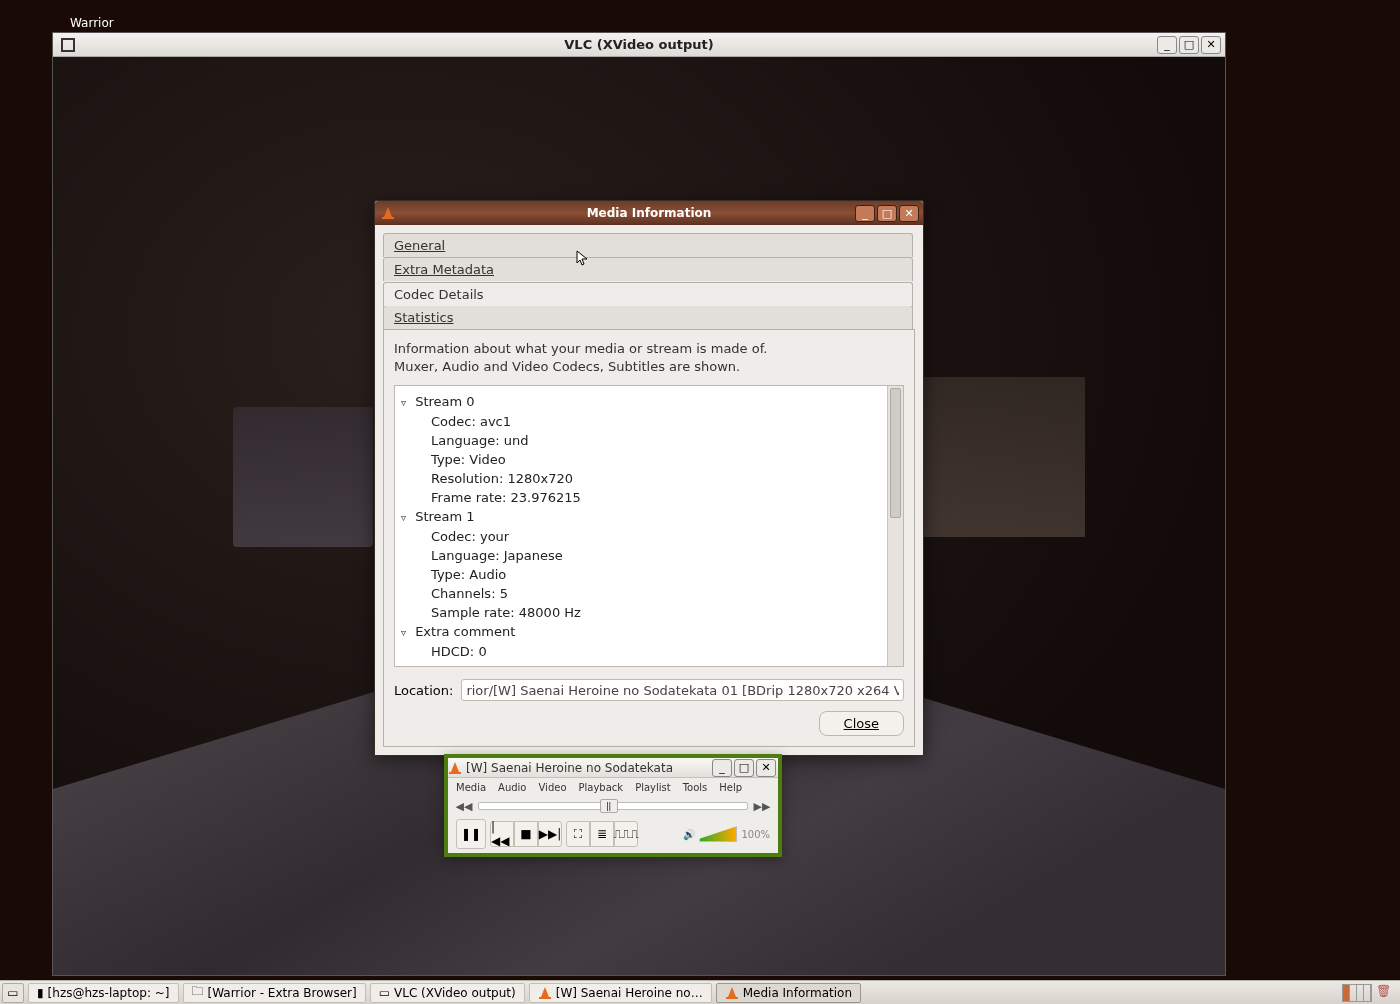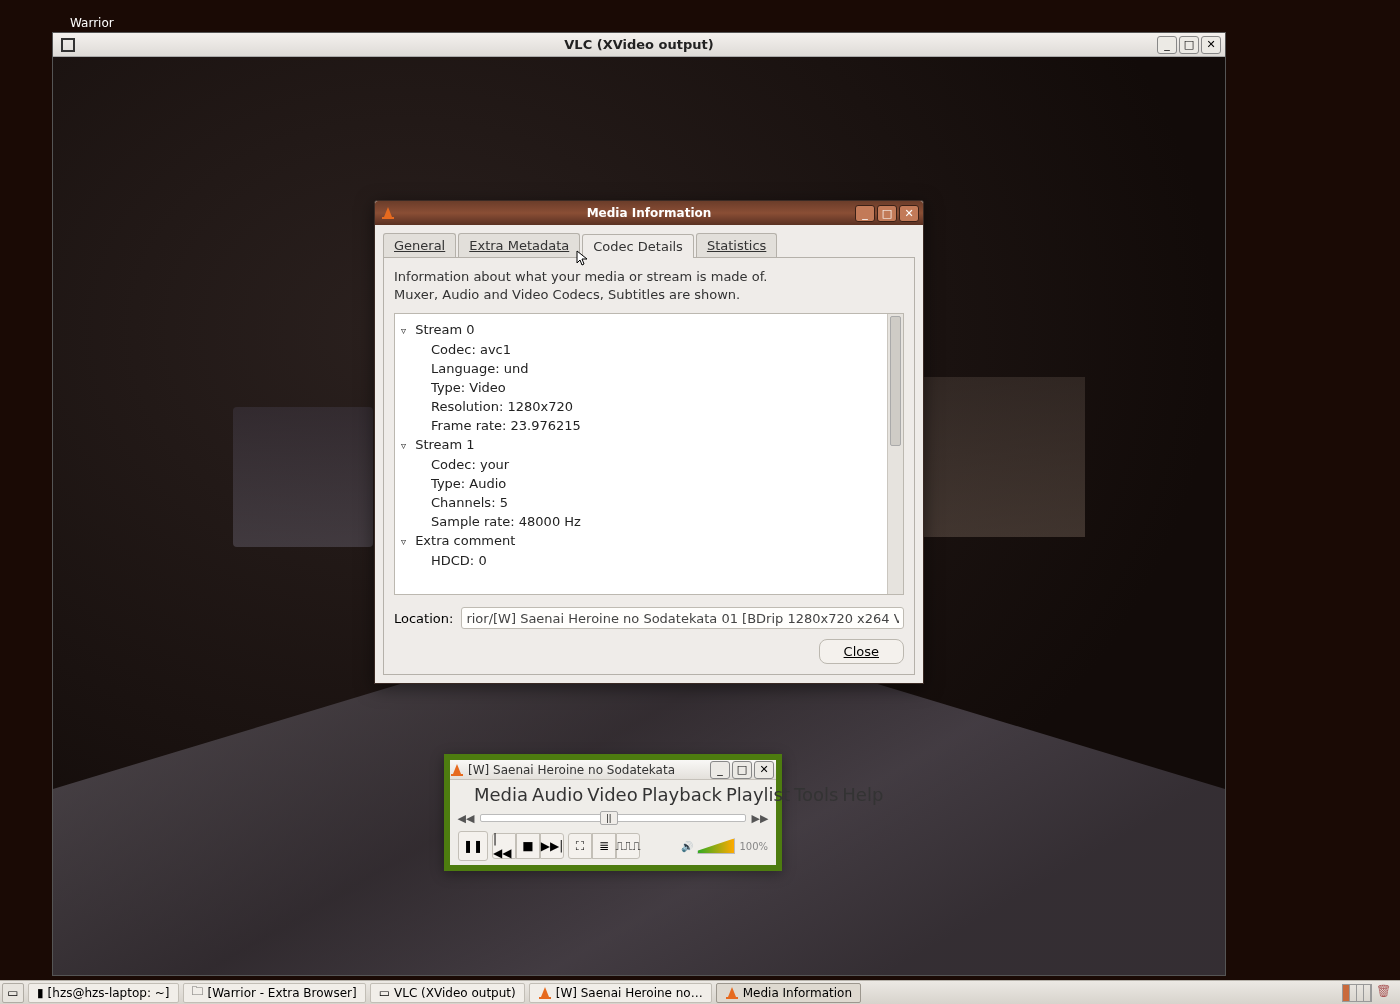--- a/index.html
+++ b/index.html
@@ -36,21 +36,21 @@
              box-shadow:0 4px 18px rgba(0,0,0,.5);}
   .mi-titlebar{height:24px;background:linear-gradient(#6b3d2a,#8a4e35,#5a3122);
                border-radius:3px 3px 0 0;display:flex;align-items:center;position:relative;
                color:#fff;font-size:12px;}
   .mi-titlebar .cone{margin-left:6px;}
   .mi-ttitle{position:absolute;left:0;right:0;text-align:center;font-weight:bold;}
   .mi-ctrls{position:absolute;right:4px;display:flex;gap:2px;}
   .mi-btn{width:20px;height:17px;background:#c27a58;border:1px solid #3a2016;border-radius:3px;
           color:#fff;font-size:11px;display:flex;align-items:center;justify-content:center;cursor:pointer;}
   .mi-body{padding:8px;}
-  .tabs{display:flex;}
+  .tabs{display:flex;flex-direction:column;}
   .tab{padding:4px 10px;font-size:13px;color:#333;background:#e2dfda;border:1px solid #b5b1aa;
        border-bottom:none;border-radius:3px 3px 0 0;margin-right:2px;cursor:pointer;}
   .tab u{text-decoration:underline;}
   .tab.active{background:#efece9;position:relative;top:1px;}
   .tab-pane{border:1px solid #b5b1aa;padding:10px;background:#efece9;}
   .desc{font-size:13px;line-height:1.35;margin-bottom:10px;color:#333;}
   .tree-box{background:#fff;border:1px solid #bcb8b0;height:282px;position:relative;font-size:13px;
             line-height:19px;color:#222;overflow:hidden;}
   .tree-inner{padding:6px 10px 6px 6px;}
   .tri{display:inline-block;width:10px;font-size:10px;}
@@ -62,26 +62,26 @@
          border-radius:2px;}
   .loc-row{display:flex;align-items:center;margin-top:12px;font-size:13px;}
   .loc-label{margin-right:8px;}
   .loc-input{flex:1;height:22px;padding:2px 4px;font-size:13px;background:#fffefc;border:1px solid #bfbbb3;
              border-radius:3px;color:#444;}
   .close-btn{margin-top:10px;float:right;padding:4px 24px;font-size:13px;background:#f4f1ed;
              border:1px solid #bcb8b0;border-radius:8px;cursor:pointer;}
 
   
   .vlc-window{position:absolute;top:754px;left:444px;width:338px;background:#efede9;
-              border:6px solid #4d7c0f;box-shadow:0 3px 12px rgba(0,0,0,.35);}
+              border:4px solid #4d7c0f;box-shadow:0 3px 12px rgba(0,0,0,.35);}
   .vlc-titlebar{height:20px;background:linear-gradient(#f9f8f6,#e3e0db);display:flex;align-items:center;
                position:relative;border-bottom:1px solid #c5c1ba;}
   .vlc-title{font-size:12px;color:#333;margin-left:4px;white-space:nowrap;overflow:hidden;}
   .vlc-ctrls{position:absolute;right:2px;display:flex;gap:2px;}
-  .vlc-menubar{display:flex;gap:4px;padding:4px 24px;font-size:18px;color:#333;}
+  .vlc-menubar{display:flex;gap:12px;padding:4px 8px;font-size:10px;color:#333;}
   .vlc-menubar span{cursor:pointer;}
   .vlc-seekrow{display:flex;align-items:center;padding:2px 8px;}
   .seek-btn{width:16px;height:14px;font-size:11px;display:flex;align-items:center;justify-content:center;
             color:#555;cursor:pointer;}
   .seek-track{flex:1;height:8px;background:#fff;border:1px solid #bbb;border-radius:2px;margin:0 6px;position:relative;}
   .seek-thumb{position:absolute;top:-4px;left:45%;width:18px;height:14px;background:#f0ede9;border:1px solid #aaa;
               border-radius:2px;font-size:8px;display:flex;align-items:center;justify-content:center;}
   .vlc-controls{display:flex;align-items:center;padding:4px 8px;gap:4px;}
   .ctl{width:24px;height:26px;background:#f4f1ed;border:1px solid #c3bfb7;border-radius:3px;
        display:flex;align-items:center;justify-content:center;font-size:12px;cursor:pointer;}
@@ -185,20 +185,21 @@
           <div class="stream-row">Language: und</div>
           <div class="stream-row">Type: Video</div>
           <div class="stream-row">Resolution: 1280x720</div>
           <div class="stream-row">Frame rate: 23.976215</div>
 
           <div class="stream-head">
             <span class="tri">▿</span>
             <span>Stream 1</span>
           </div>
           <div class="stream-row">Codec: your</div>
+          <div class="stream-row">Language: Japanese</div>
           <div class="stream-row">Type: Audio</div>
           <div class="stream-row">Channels: 5</div>
           <div class="stream-row">Sample rate: 48000 Hz</div>
 
           <div class="stream-head">
             <span class="tri">▿</span>
             <span>Extra comment</span>
           </div>
           <div class="stream-row">HDCD: 0</div>
         </div>

